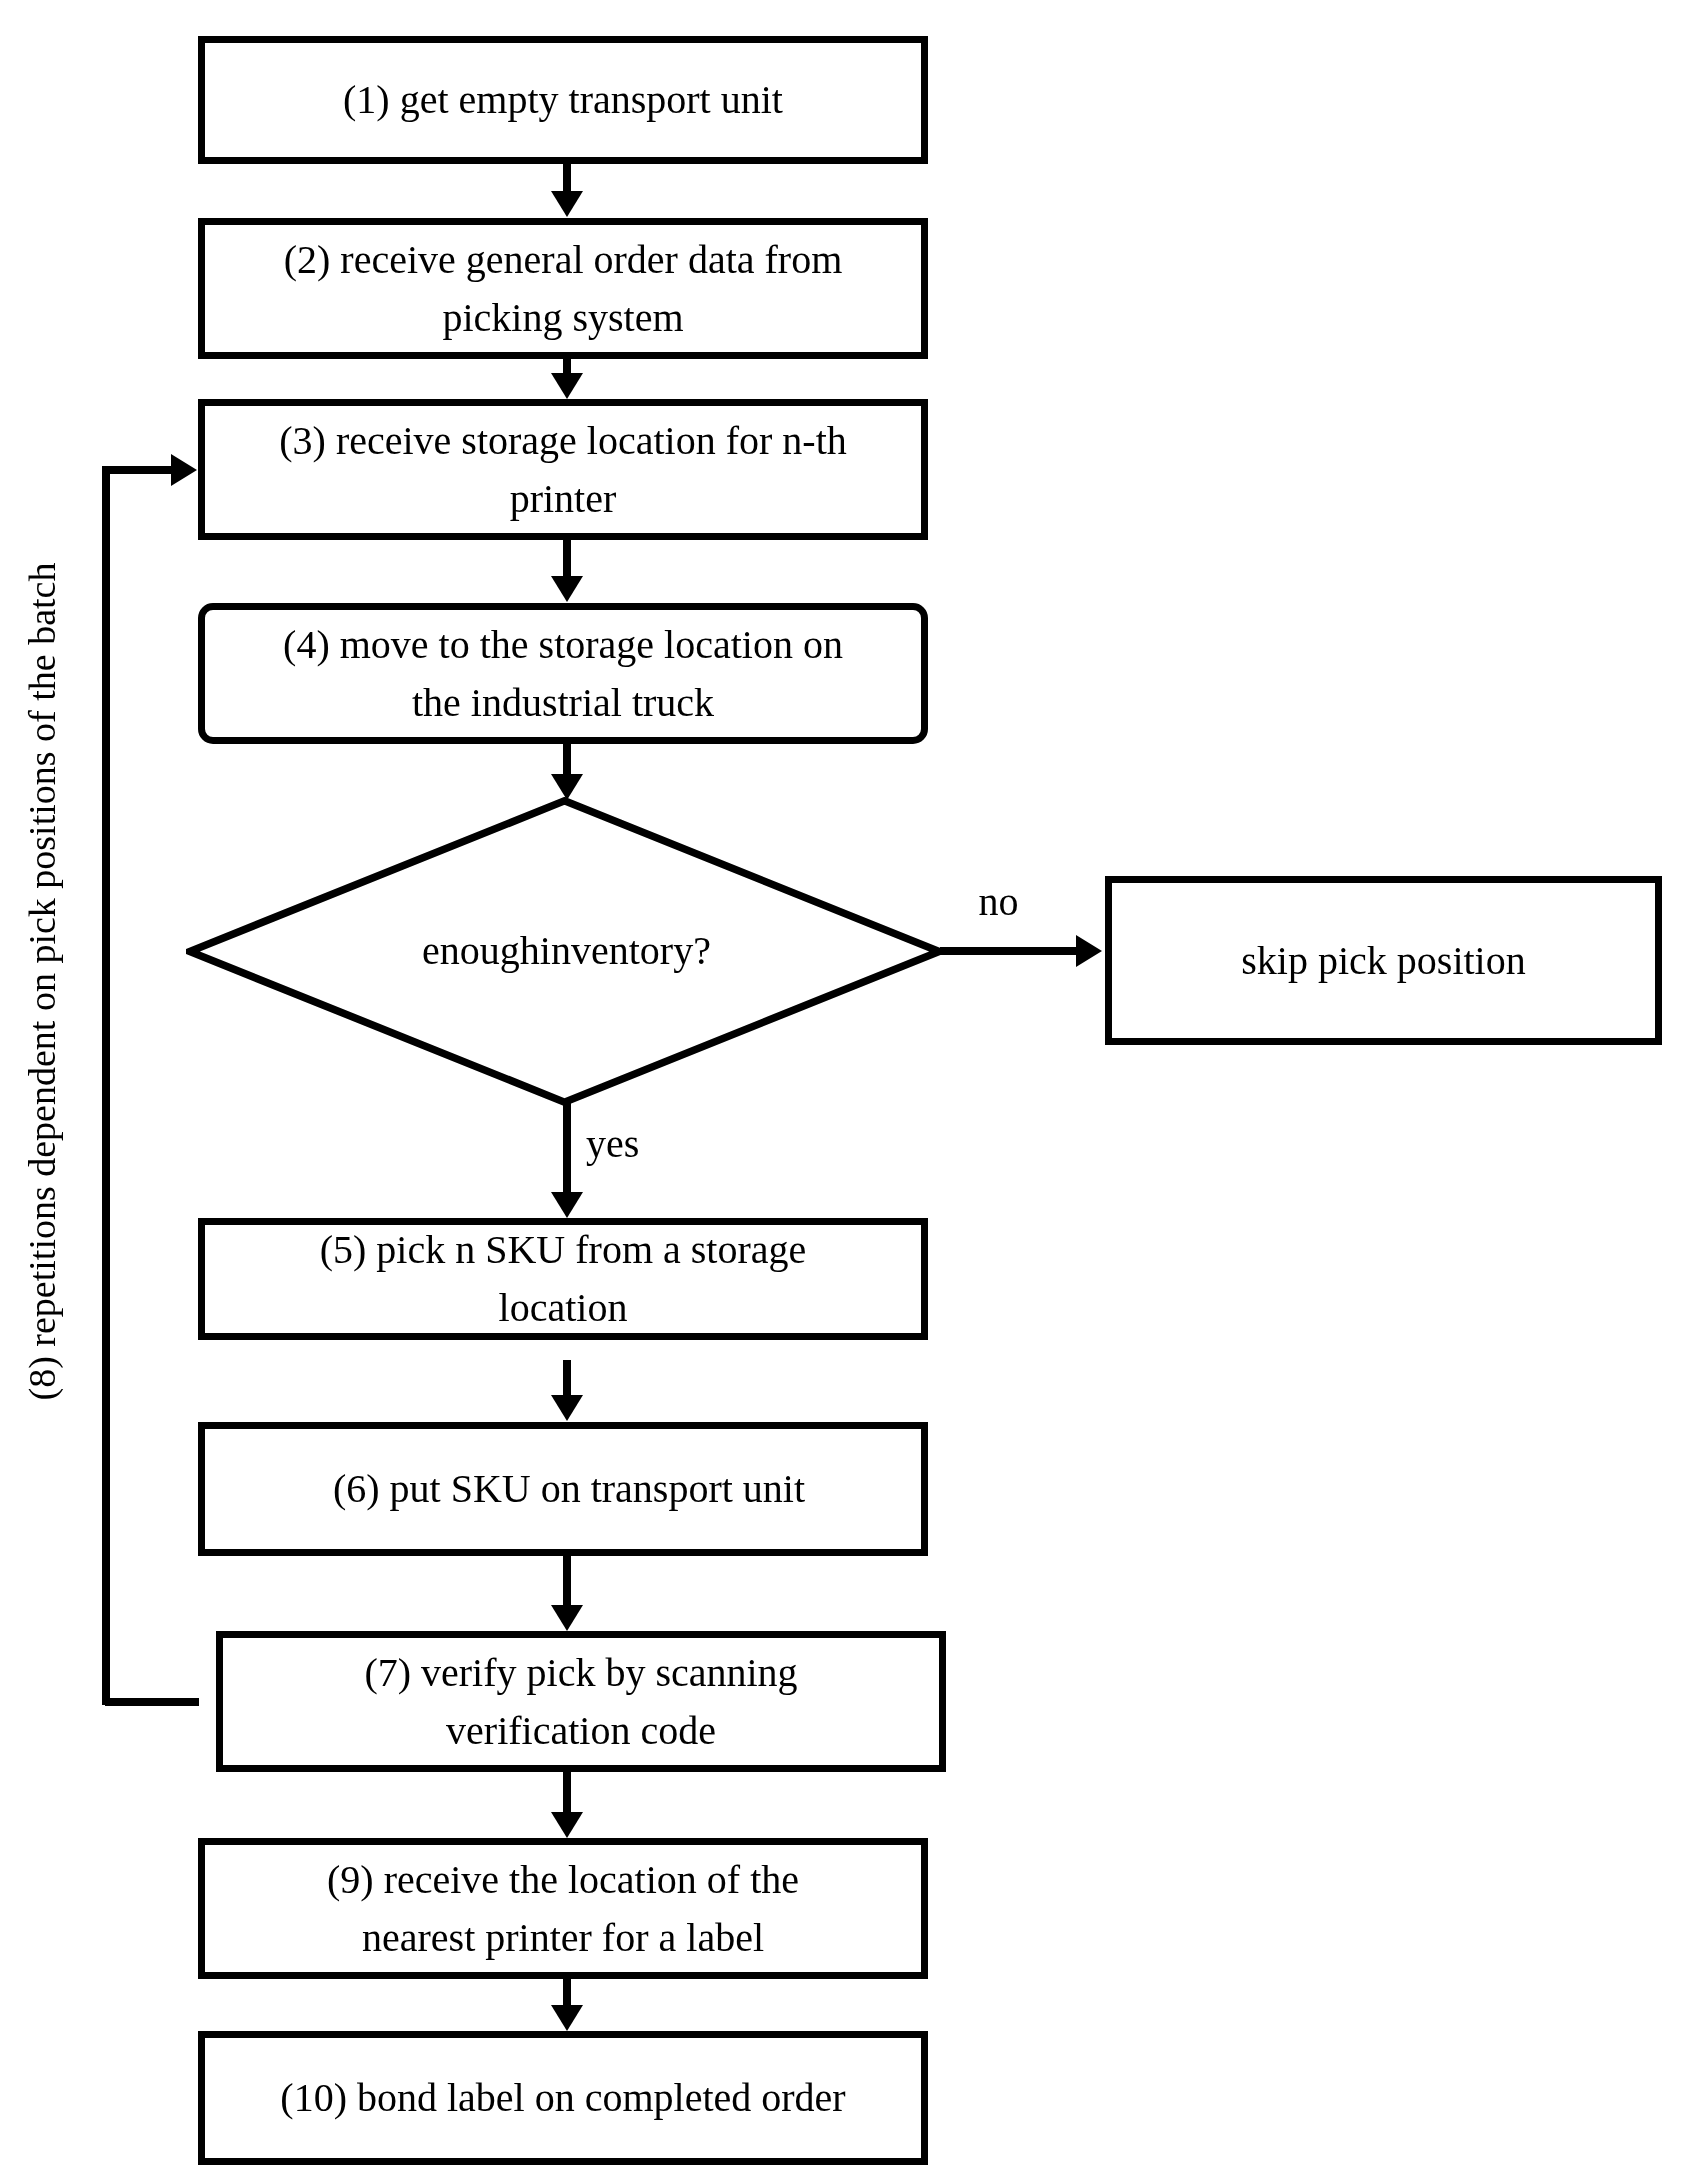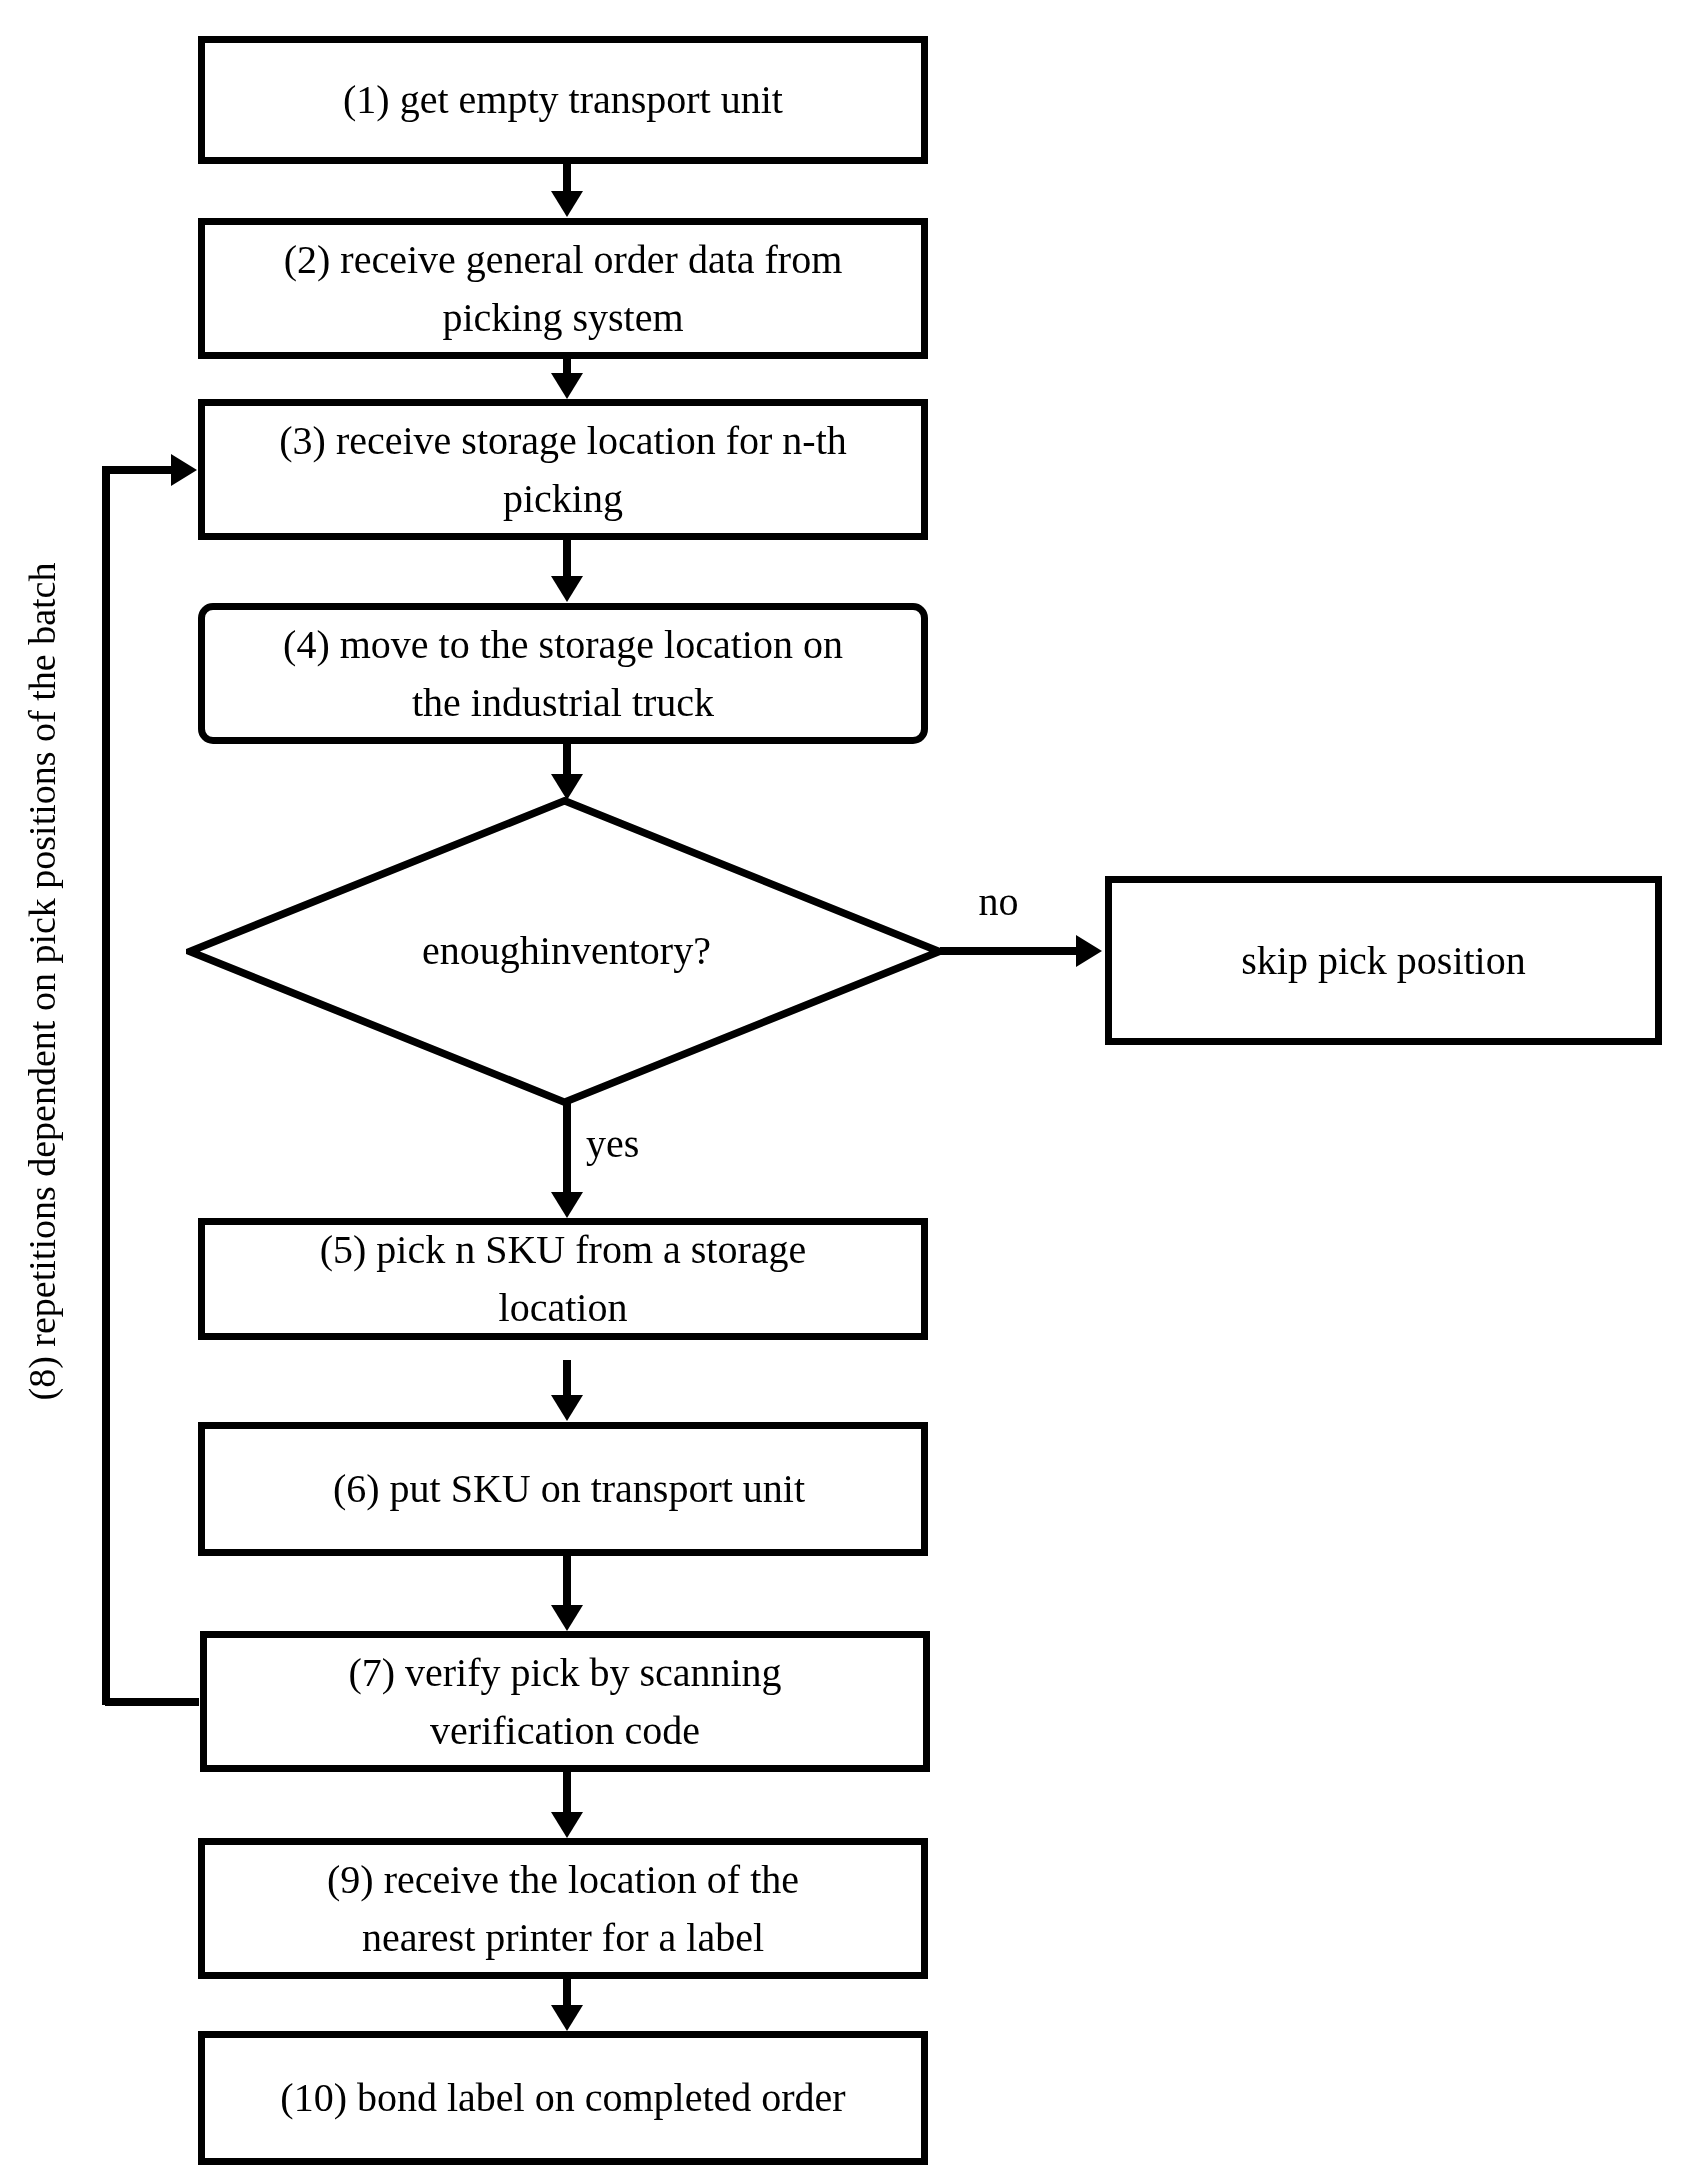--- a/index.html
+++ b/index.html
@@ -82,21 +82,21 @@
     <span class="ln">(1) get empty transport unit</span>
   </div>
 
   <div class="box" style="left:198px;top:218px;width:730px;height:141px;">
     <span class="ln">(2) receive general order data from</span>
     <span class="ln">picking system</span>
   </div>
 
   <div class="box" style="left:198px;top:399px;width:730px;height:141px;">
     <span class="ln">(3) receive storage location for n-th</span>
-    <span class="ln">picking</span>
+    <span class="ln">printer</span>
   </div>
 
   <div class="box" style="left:198px;top:603px;width:730px;height:141px;border-radius:15px;">
     <span class="ln">(4) move to the storage location on</span>
     <span class="ln">the industrial truck</span>
   </div>
 
   <svg class="diamond-svg" width="757" height="309" viewBox="0 0 804 328">
     <polygon points="402,4 800,164 402,324 4,164" fill="#ffffff" stroke="#000000" stroke-width="8"></polygon>
   </svg>
@@ -117,21 +117,21 @@
 
   <div class="box" style="left:198px;top:1218px;width:730px;height:122px;">
     <span class="ln">(5) pick n SKU from a storage</span>
     <span class="ln">location</span>
   </div>
 
   <div class="box" style="left:198px;top:1422px;width:730px;height:134px;padding-left:12px;">
     <span class="ln">(6) put SKU on transport unit</span>
   </div>
 
-  <div class="box" style="left:200px;top:1631px;width:730px;height:141px;">
+  <div class="box" style="left:216px;top:1631px;width:730px;height:141px;">
     <span class="ln">(7) verify pick by scanning</span>
     <span class="ln">verification code</span>
   </div>
 
   <div class="box" style="left:198px;top:1838px;width:730px;height:141px;">
     <span class="ln">(9) receive the location of the</span>
     <span class="ln">nearest printer for a label</span>
   </div>
 
   <div class="box" style="left:198px;top:2031px;width:730px;height:134px;">

